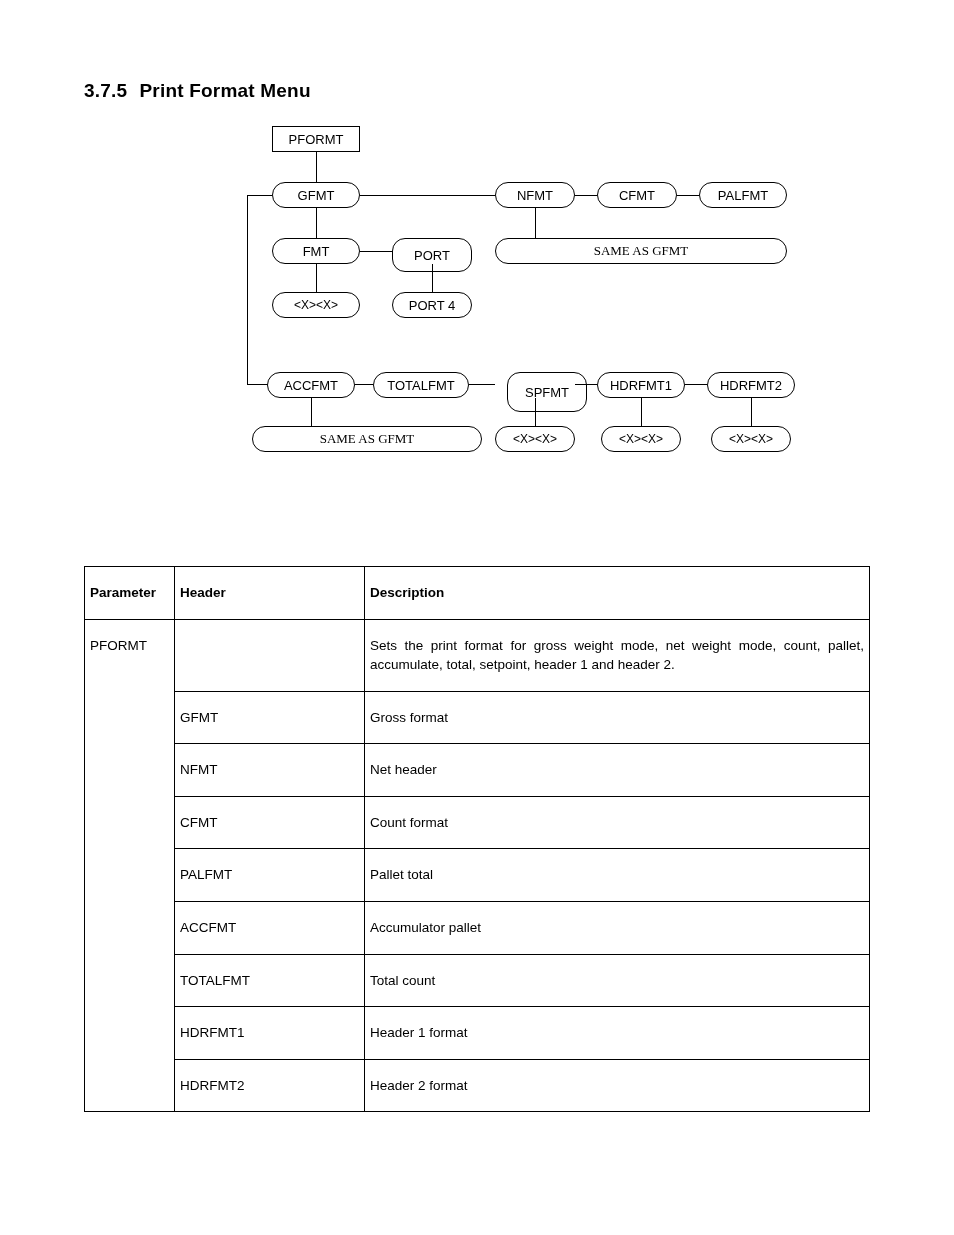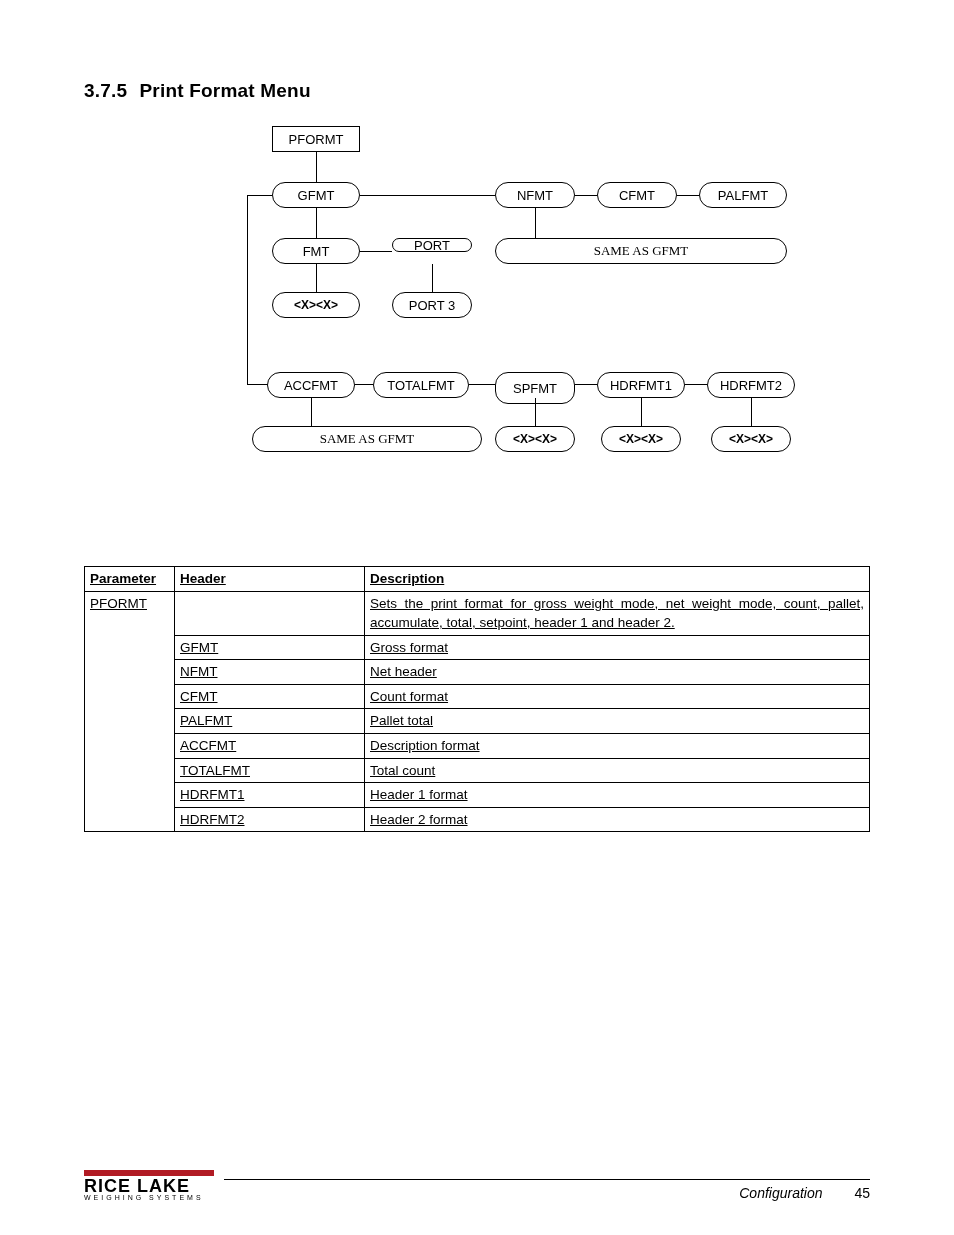--- a/index.html
+++ b/index.html
@@ -37,39 +37,38 @@
     background: #fff;
     display: flex;
     align-items: center;
     justify-content: center;
     font-size: 13px;
     text-align: center;
   }
   .box { border-radius: 0; }
   .pill { border-radius: 13px; }
   .wide-pill { border-radius: 13px; font-family: Liberation Serif, serif; }
-  .bold { font-weight: bold; }
+  .bold { font-weight: normal; }
   
   .hline, .vline { position: absolute; background: #000; }
   .hline { height: 1px; }
   .vline { width: 1px; }
 
   .table-wrap { margin-top: 40px; }
   table {
     border-collapse: collapse;
     width: 100%;
     font-size: 13.5px;
     line-height: 1.45;
   }
   th, td {
     border: 1px solid #000;
-    padding: 2px 5px;
+    padding: 16px 5px;
     text-align: left;
     vertical-align: top;
-    text-decoration: underline;
   }
   th { font-weight: bold; }
   .col-param { width: 90px; }
   .col-choices { width: 190px; }
   td.justify { text-align: justify; }
 
   .footer {
     position: absolute;
     left: 84px;
     right: 84px;
@@ -138,50 +137,50 @@
     </div>
 
     <div class="hline" style="left:203px; top:69px; width:135px;"></div>
     <div class="hline" style="left:418px; top:69px; width:22px;"></div>
     <div class="hline" style="left:520px; top:69px; width:22px;"></div>
 
     <div class="vline" style="left:159px; top:82px; height:30px;"></div>
     <div class="pill" style="left:115px; top:112px; width:88px; height:26px;">
       <span>FMT</span>
     </div>
-    <div class="pill" style="left:235px; top:112px; width:80px; height:14px;">
+    <div class="pill" style="left:235px; top:112px; width:80px; height:34px;">
       <span>PORT</span>
     </div>
     <div class="hline" style="left:203px; top:125px; width:32px;"></div>
 
     <div class="vline" style="left:378px; top:82px; height:30px;"></div>
     <div class="wide-pill" style="left:338px; top:112px; width:292px; height:26px;">
       <span>SAME AS GFMT</span>
     </div>
 
     <div class="vline" style="left:159px; top:138px; height:28px;"></div>
     <div class="pill bold" style="left:115px; top:166px; width:88px; height:26px; font-size:12px;">
       <span>&lt;X&gt;&lt;X&gt;</span>
     </div>
     <div class="vline" style="left:275px; top:138px; height:28px;"></div>
     <div class="pill" style="left:235px; top:166px; width:80px; height:26px;">
-      <span>PORT 3</span>
+      <span>PORT 4</span>
     </div>
 
     <div class="vline" style="left:90px; top:69px; height:190px;"></div>
     <div class="hline" style="left:90px; top:69px; width:25px;"></div>
     <div class="hline" style="left:90px; top:258px; width:45px;"></div>
 
     <div class="pill" style="left:110px; top:246px; width:88px; height:26px;">
       <span>ACCFMT</span>
     </div>
     <div class="pill" style="left:216px; top:246px; width:96px; height:26px;">
       <span>TOTALFMT</span>
     </div>
-    <div class="pill" style="left:338px; top:246px; width:80px; height:32px;">
+    <div class="pill" style="left:350px; top:246px; width:80px; height:40px;">
       <span>SPFMT</span>
     </div>
     <div class="pill" style="left:440px; top:246px; width:88px; height:26px;">
       <span>HDRFMT1</span>
     </div>
     <div class="pill" style="left:550px; top:246px; width:88px; height:26px;">
       <span>HDRFMT2</span>
     </div>
 
     <div class="hline" style="left:198px; top:258px; width:18px;"></div>
@@ -234,45 +233,31 @@
         <tr>
           <td>CFMT</td>
           <td>Count format</td>
         </tr>
         <tr>
           <td>PALFMT</td>
           <td>Pallet total</td>
         </tr>
         <tr>
           <td>ACCFMT</td>
-          <td>Description format</td>
+          <td>Accumulator pallet</td>
         </tr>
         <tr>
           <td>TOTALFMT</td>
           <td>Total count</td>
         </tr>
         <tr>
           <td>HDRFMT1</td>
           <td>Header 1 format</td>
         </tr>
         <tr>
           <td>HDRFMT2</td>
           <td>Header 2 format</td>
         </tr>
       </tbody>
     </table>
   </div>
 
-  <div class="footer">
-    <div class="red-bar"></div>
-    <div class="footer-row">
-      <div>
-        <div class="logo">RICE LAKE</div>
-        <div class="logo-sub">WEIGHING SYSTEMS</div>
-      </div>
-      <div class="footer-right">
-        <span class="section-name">Configuration</span>
-        <span>45</span>
-      </div>
-    </div>
-    <div style="position:absolute; left:140px; right:0; top:9px; border-top:1px solid #000;"></div>
-  </div>
 </div>
 
 </body></html>

